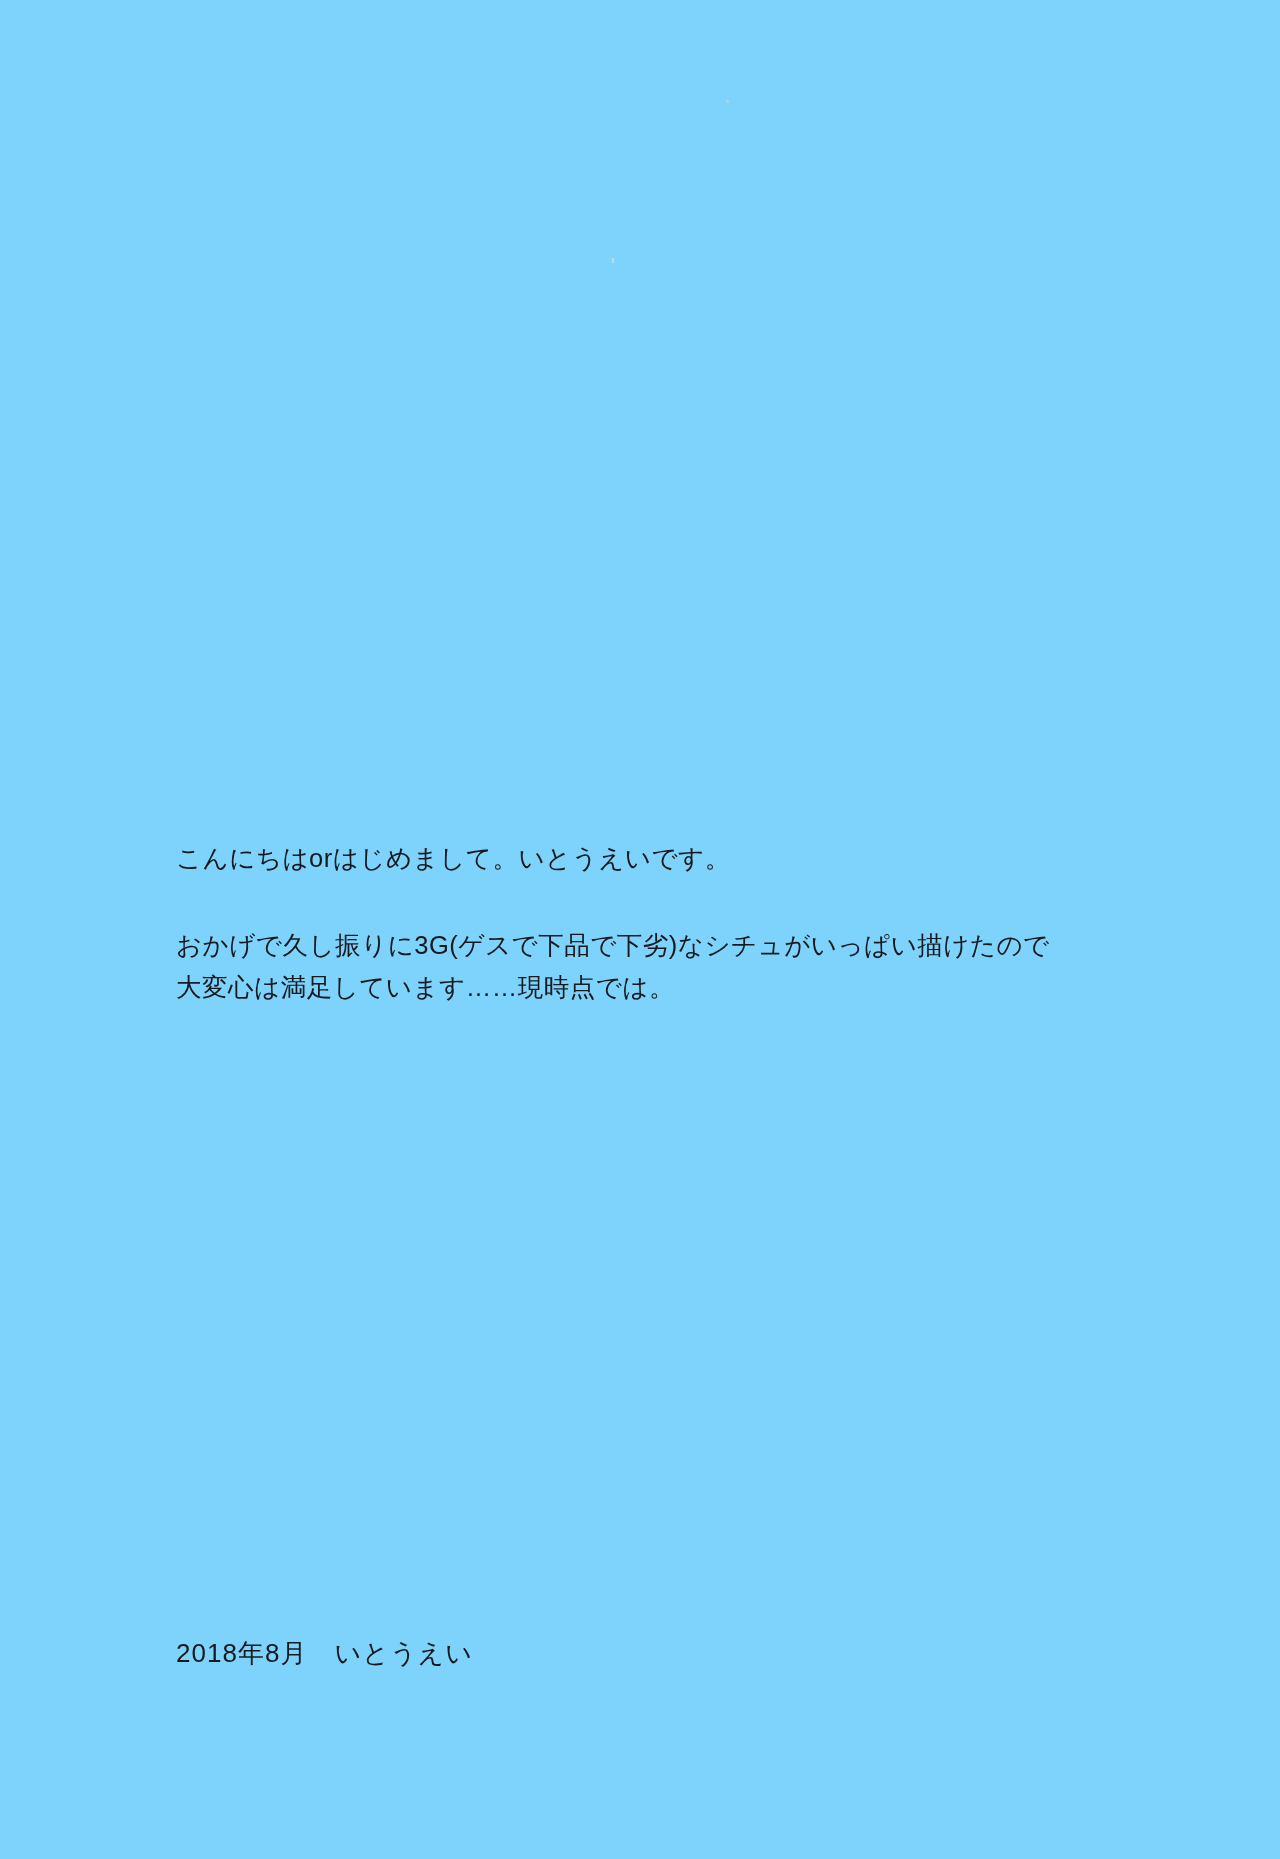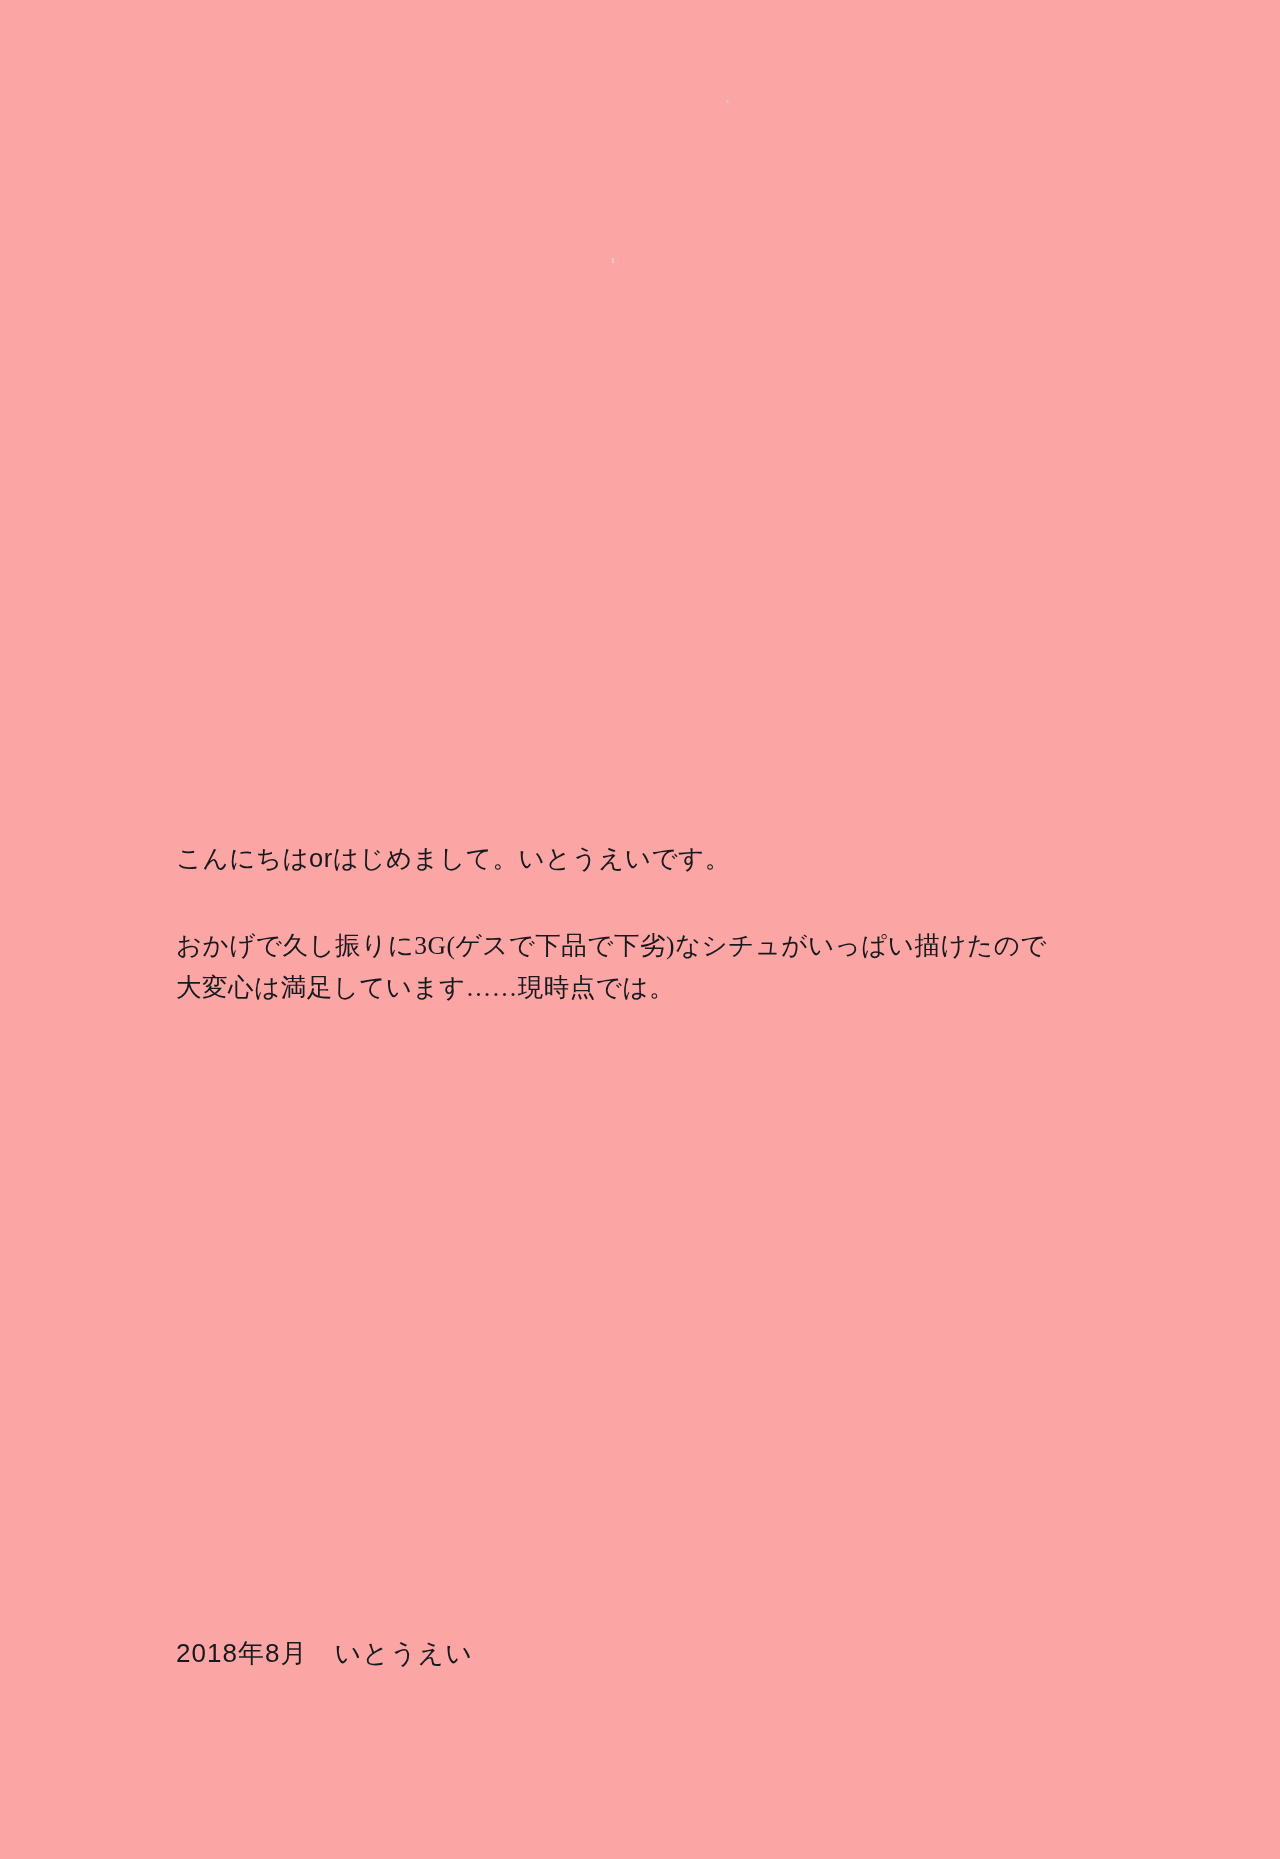--- a/index.html
+++ b/index.html
@@ -13,21 +13,21 @@
     background: #ffffff;
     font-family: "Liberation Sans", sans-serif;
     color: #14181c;
     overflow: hidden;
     position: relative;
   }
 
   .page {
     position: absolute;
     inset: 0;
-    background: #fca5a5;
+    background: #7dd3fc;
   }
 
   
   .speck {
     position: absolute;
     left: 726px;
     top: 100px;
     width: 3px;
     height: 3px;
     background: #cfcfcf;
@@ -60,21 +60,20 @@
     white-space: pre-line;
     font-weight: 400;
   }
 
   .para.greeting {
     margin-bottom: 46px;
   }
 
   .para.gap-xlarge {
     margin-bottom: 104px;
-    font-family: Liberation Serif, serif;
   }
 
   .signature {
     position: absolute;
     left: 176px;
     top: 1636px;
     font-size: 26px;
     letter-spacing: 0.04em;
     color: #16191d;
     white-space: pre;

